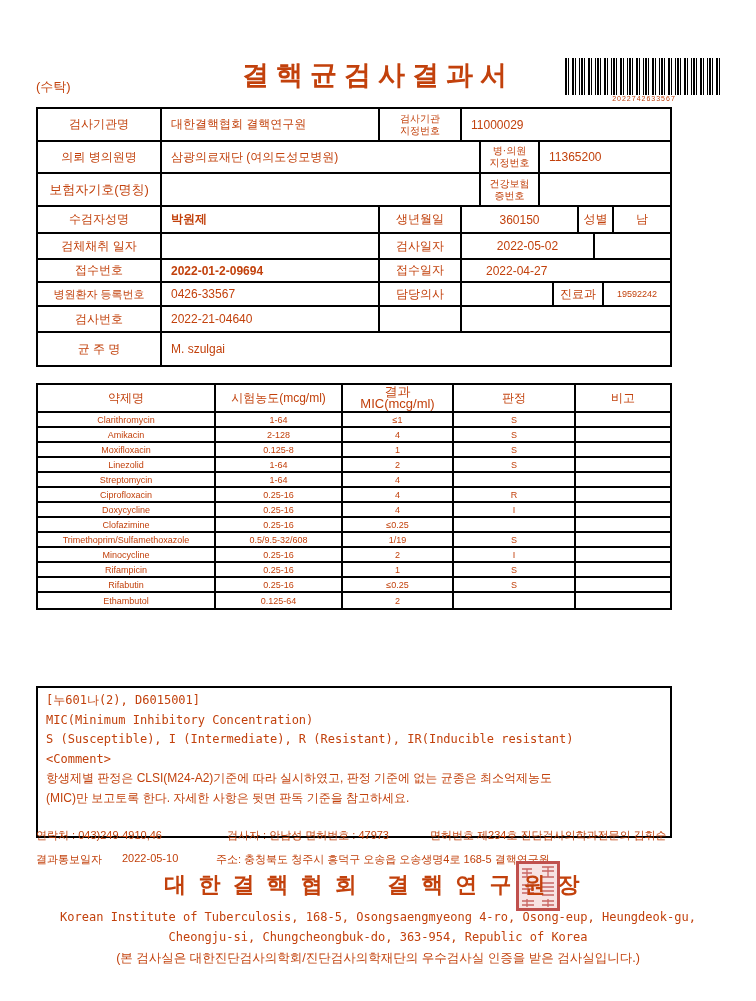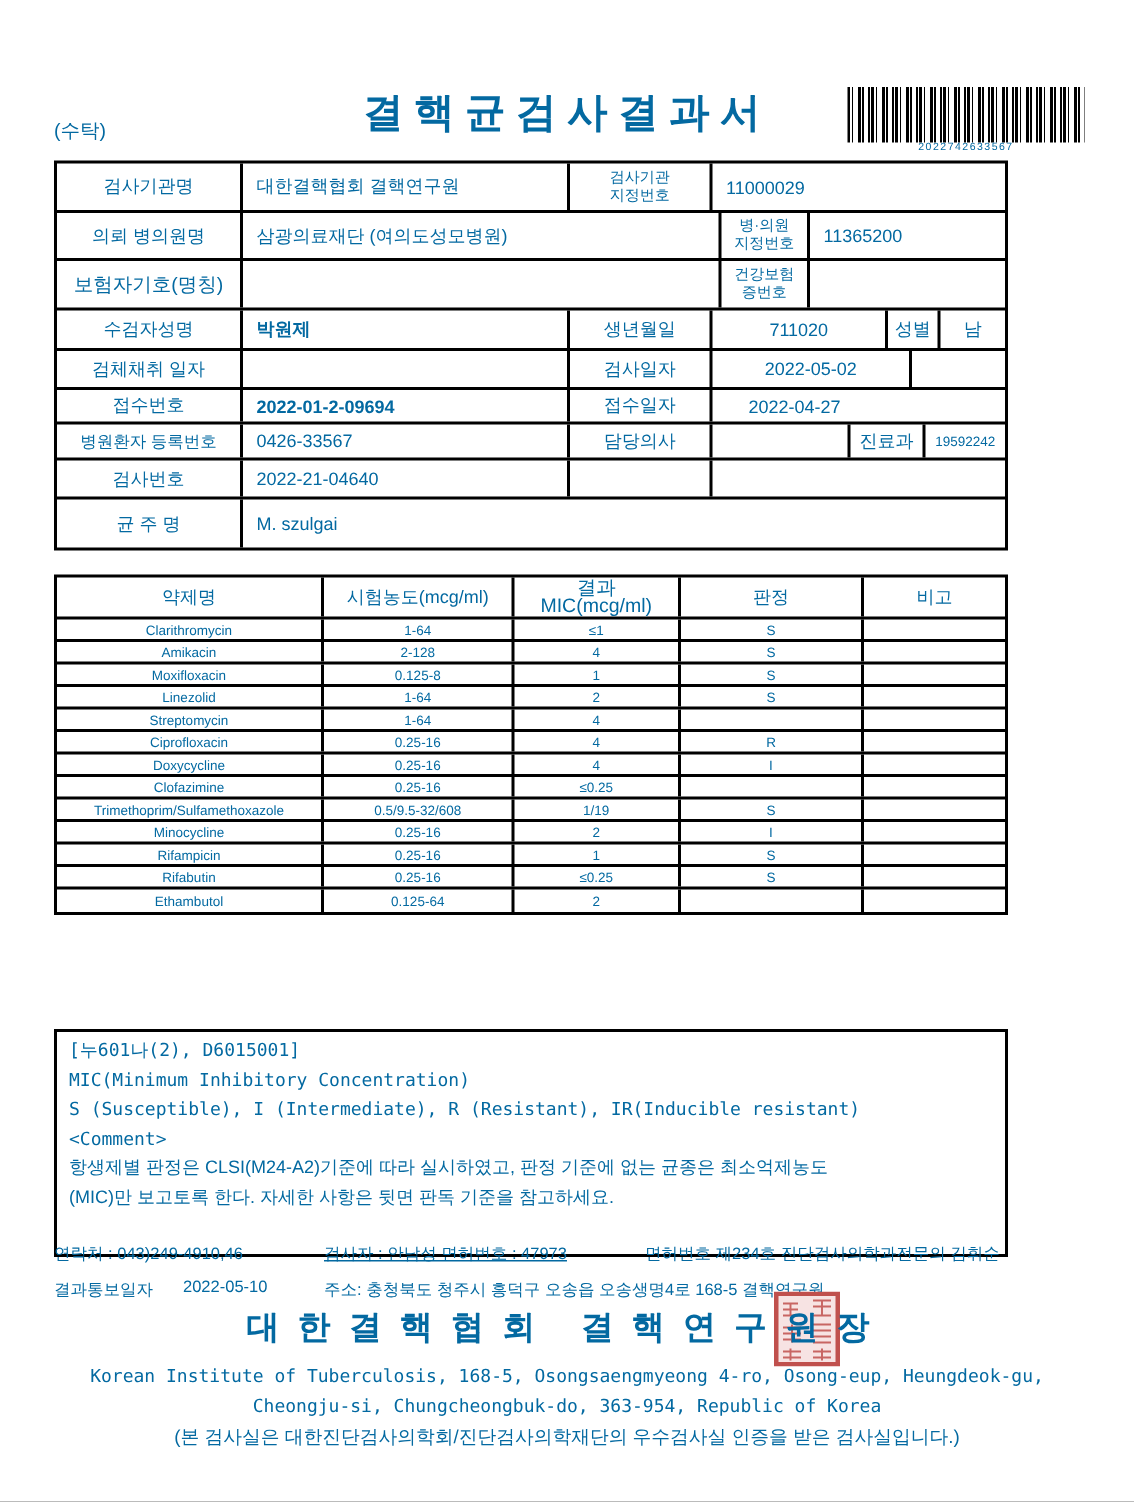--- a/index.html
+++ b/index.html
@@ -1,19 +1,19 @@
 <!DOCTYPE html>
 <html><head>
 <meta charset="utf-8">
 <style>
   * { margin:0; padding:0; box-sizing:border-box; }
   html,body { background:#888; }
   .page {
     position:relative; width:756px; height:1001px; background:#ffffff;
-    font-family:"Liberation Sans", sans-serif; color:#0369a1; overflow:hidden;
+    font-family:"Liberation Sans", sans-serif; color:#c2410c; overflow:hidden;
     margin:0 auto;
   }
   
   .consign { position:absolute; left:36px; top:78px; font-size:13px; }
   .doc-title {
     position:absolute; left:0; top:57px; width:100%; text-align:center;
     font-size:27px; font-weight:bold; letter-spacing:7px; white-space:nowrap;font-family:Liberation Serif, serif;
   }
   .barcode-wrap { position:absolute; left:565px; top:58px; width:158px; text-align:center; }
   .barcode {
@@ -42,21 +42,21 @@
   .h31{height:31px}.h30{height:30px}.h25{height:25px}.h24{height:24px}
   .h21{height:21px}.h22{height:22px}.h32{height:32px}
   
   .t2 { position:absolute; left:36px; top:383px; width:636px; border:2px solid #000; }
   .t2head { display:flex; border-bottom:2px solid #000; height:28px; }
   .t2head .cell { font-size:12px; }
   .t2row { display:flex; border-bottom:2px solid #000; height:15px; }
   .t2row:last-child { border-bottom:none; }
   .t2row .cell { font-size:9px; }
   .c1{width:178px}.c2{width:127px}.c3{width:111px}.c4{width:122px}
-  .t1c1{width:124px}.t1c2{width:218px}.t1c3{width:95px}
+  .t1c1{width:124px}.t1c2{width:218px}.t1c3{width:82px}
   
   .comment-box {
     position:absolute; left:36px; top:686px; width:636px; height:152px;
     border:2px solid #000; padding:3px 8px;
     font-family:"DejaVu Sans Mono", monospace; font-size:12px; line-height:19.5px;
     white-space:nowrap; overflow:hidden;
   }
   
   .fline { position:absolute; font-size:11px; white-space:nowrap; }
   .org-line {
@@ -109,21 +109,21 @@
       <div class="cell small2 h31" style="width:59px">
         <span>건강보험</span>
         <span>증번호</span>
       </div>
       <div class="cell v last h31"></div>
     </div>
     <div class="t1row">
       <div class="cell t1c1 h25">수검자성명</div>
       <div class="cell v b t1c2 h25">박원제</div>
       <div class="cell t1c3 h25">생년월일</div>
-      <div class="cell h25" style="width:117px">711020</div>
+      <div class="cell h25" style="width:117px">360150</div>
       <div class="cell h25" style="width:35px">성별</div>
       <div class="cell last h25">남</div>
     </div>
     <div class="t1row">
       <div class="cell t1c1 h24">검체채취 일자</div>
       <div class="cell v t1c2 h24"></div>
       <div class="cell t1c3 h24">검사일자</div>
       <div class="cell h24" style="width:133px">2022-05-02</div>
       <div class="cell last h24"></div>
     </div>
@@ -260,21 +260,21 @@
   <div class="comment-box">
     <div>[누601나(2), D6015001]</div>
     <div>MIC(Minimum Inhibitory Concentration)</div>
     <div>S (Susceptible), I (Intermediate), R (Resistant), IR(Inducible resistant)</div>
     <div>&lt;Comment&gt;</div>
     <div style="font-family:'Liberation Sans',sans-serif"> 항생제별 판정은 CLSI(M24-A2)기준에 따라 실시하였고, 판정 기준에 없는 균종은 최소억제농도</div>
     <div style="font-family:'Liberation Sans',sans-serif">(MIC)만 보고토록 한다. 자세한 사항은 뒷면 판독 기준을 참고하세요.</div>
   </div>
 
   <div class="fline" style="left:36px; top:828px;">연락처 : 043)249-4910,46</div>
-  <div class="fline" style="left:216px; top:828px;text-decoration:underline;">검사자 : 안남성  면허번호 : 47973</div>
+  <div class="fline" style="left:227px; top:828px;">검사자 : 안남성  면허번호 : 47973</div>
   <div class="fline" style="left:430px; top:828px;">면허번호 제234호 진단검사의학과전문의 김휘순</div>
 
   <div class="fline" style="left:36px; top:852px;">결과통보일자</div>
   <div class="fline" style="left:122px; top:852px;">2022-05-10</div>
   <div class="fline" style="left:216px; top:852px;">주소: 충청북도 청주시 흥덕구 오송읍 오송생명4로 168-5 결핵연구원</div>
 
   <div class="seal">
     <svg width="44" height="50" viewBox="0 0 44 50" xmlns="http://www.w3.org/2000/svg">
       <rect x="1.5" y="1.5" width="41" height="47" fill="#f7e3e3" stroke="#c0504d" stroke-width="3"></rect>
       <g stroke="#c0504d" stroke-width="1.3" fill="none" opacity="0.85">

